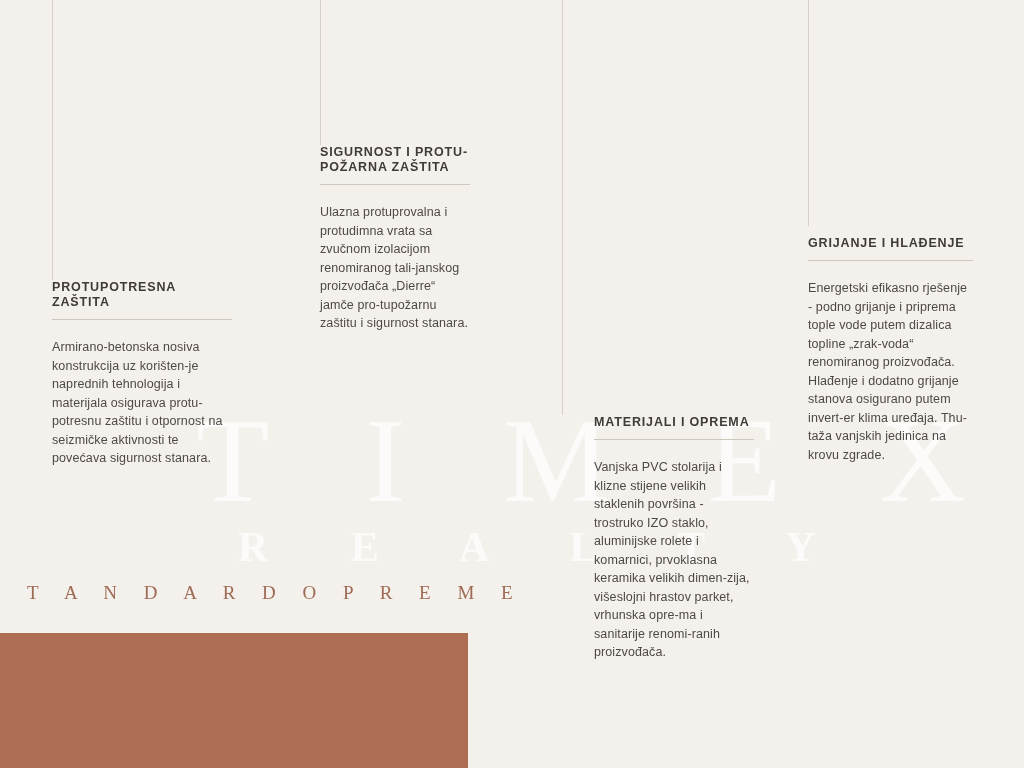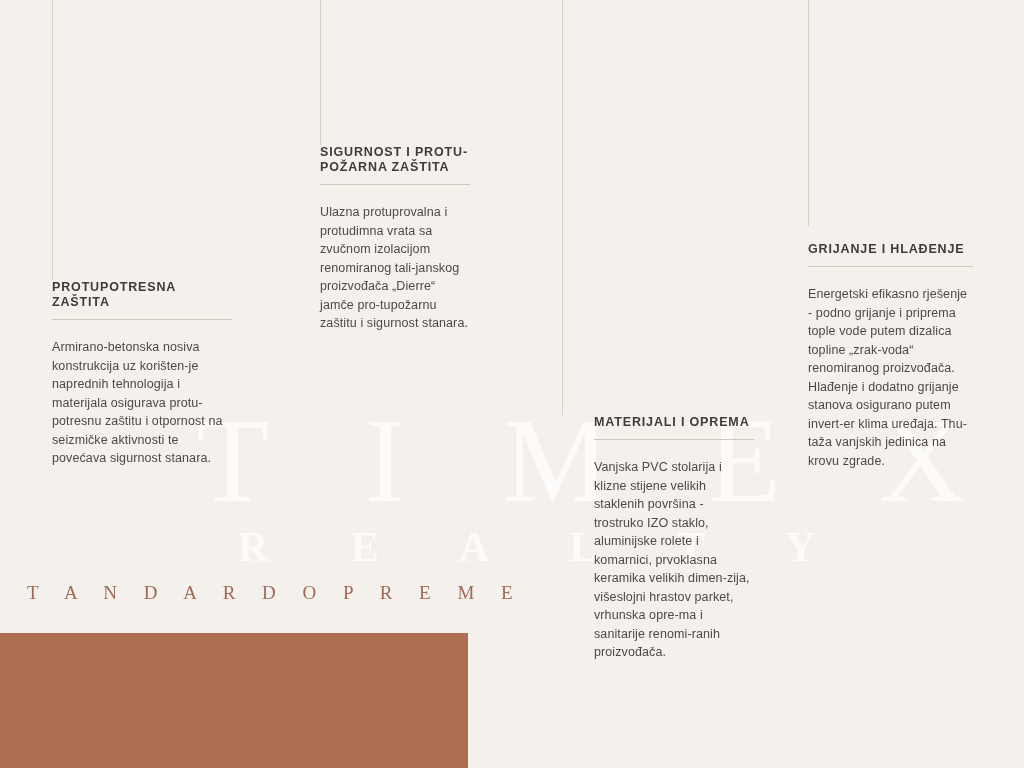--- a/index.html
+++ b/index.html
@@ -108,21 +108,21 @@
     font-size: 12.5px;
     line-height: 18.5px;
     color: #4d4946;
     letter-spacing: 0.1px;
   }
 
   
   #card-seismic { left: 52px; top: 280px; width: 180px; }
   #card-fire    { left: 320px; top: 145px; width: 150px; }
   #card-materials { left: 562px; top: 415px; width: 160px; margin-left: 32px; }
-  #card-hvac    { left: 808px; top: 242px; width: 165px; }
+  #card-hvac    { left: 808px; top: 236px; width: 165px; }
 
   #vline-seismic { left: 52px; top: 0; height: 280px; }
   #vline-fire    { left: 320px; top: 0; height: 145px; }
   #vline-materials { left: 562px; top: 0; height: 415px; }
   #vline-hvac    { left: 808px; top: 0; height: 226px; }
 </style>
 </head>
 <body>
 
 <div class="watermark">

